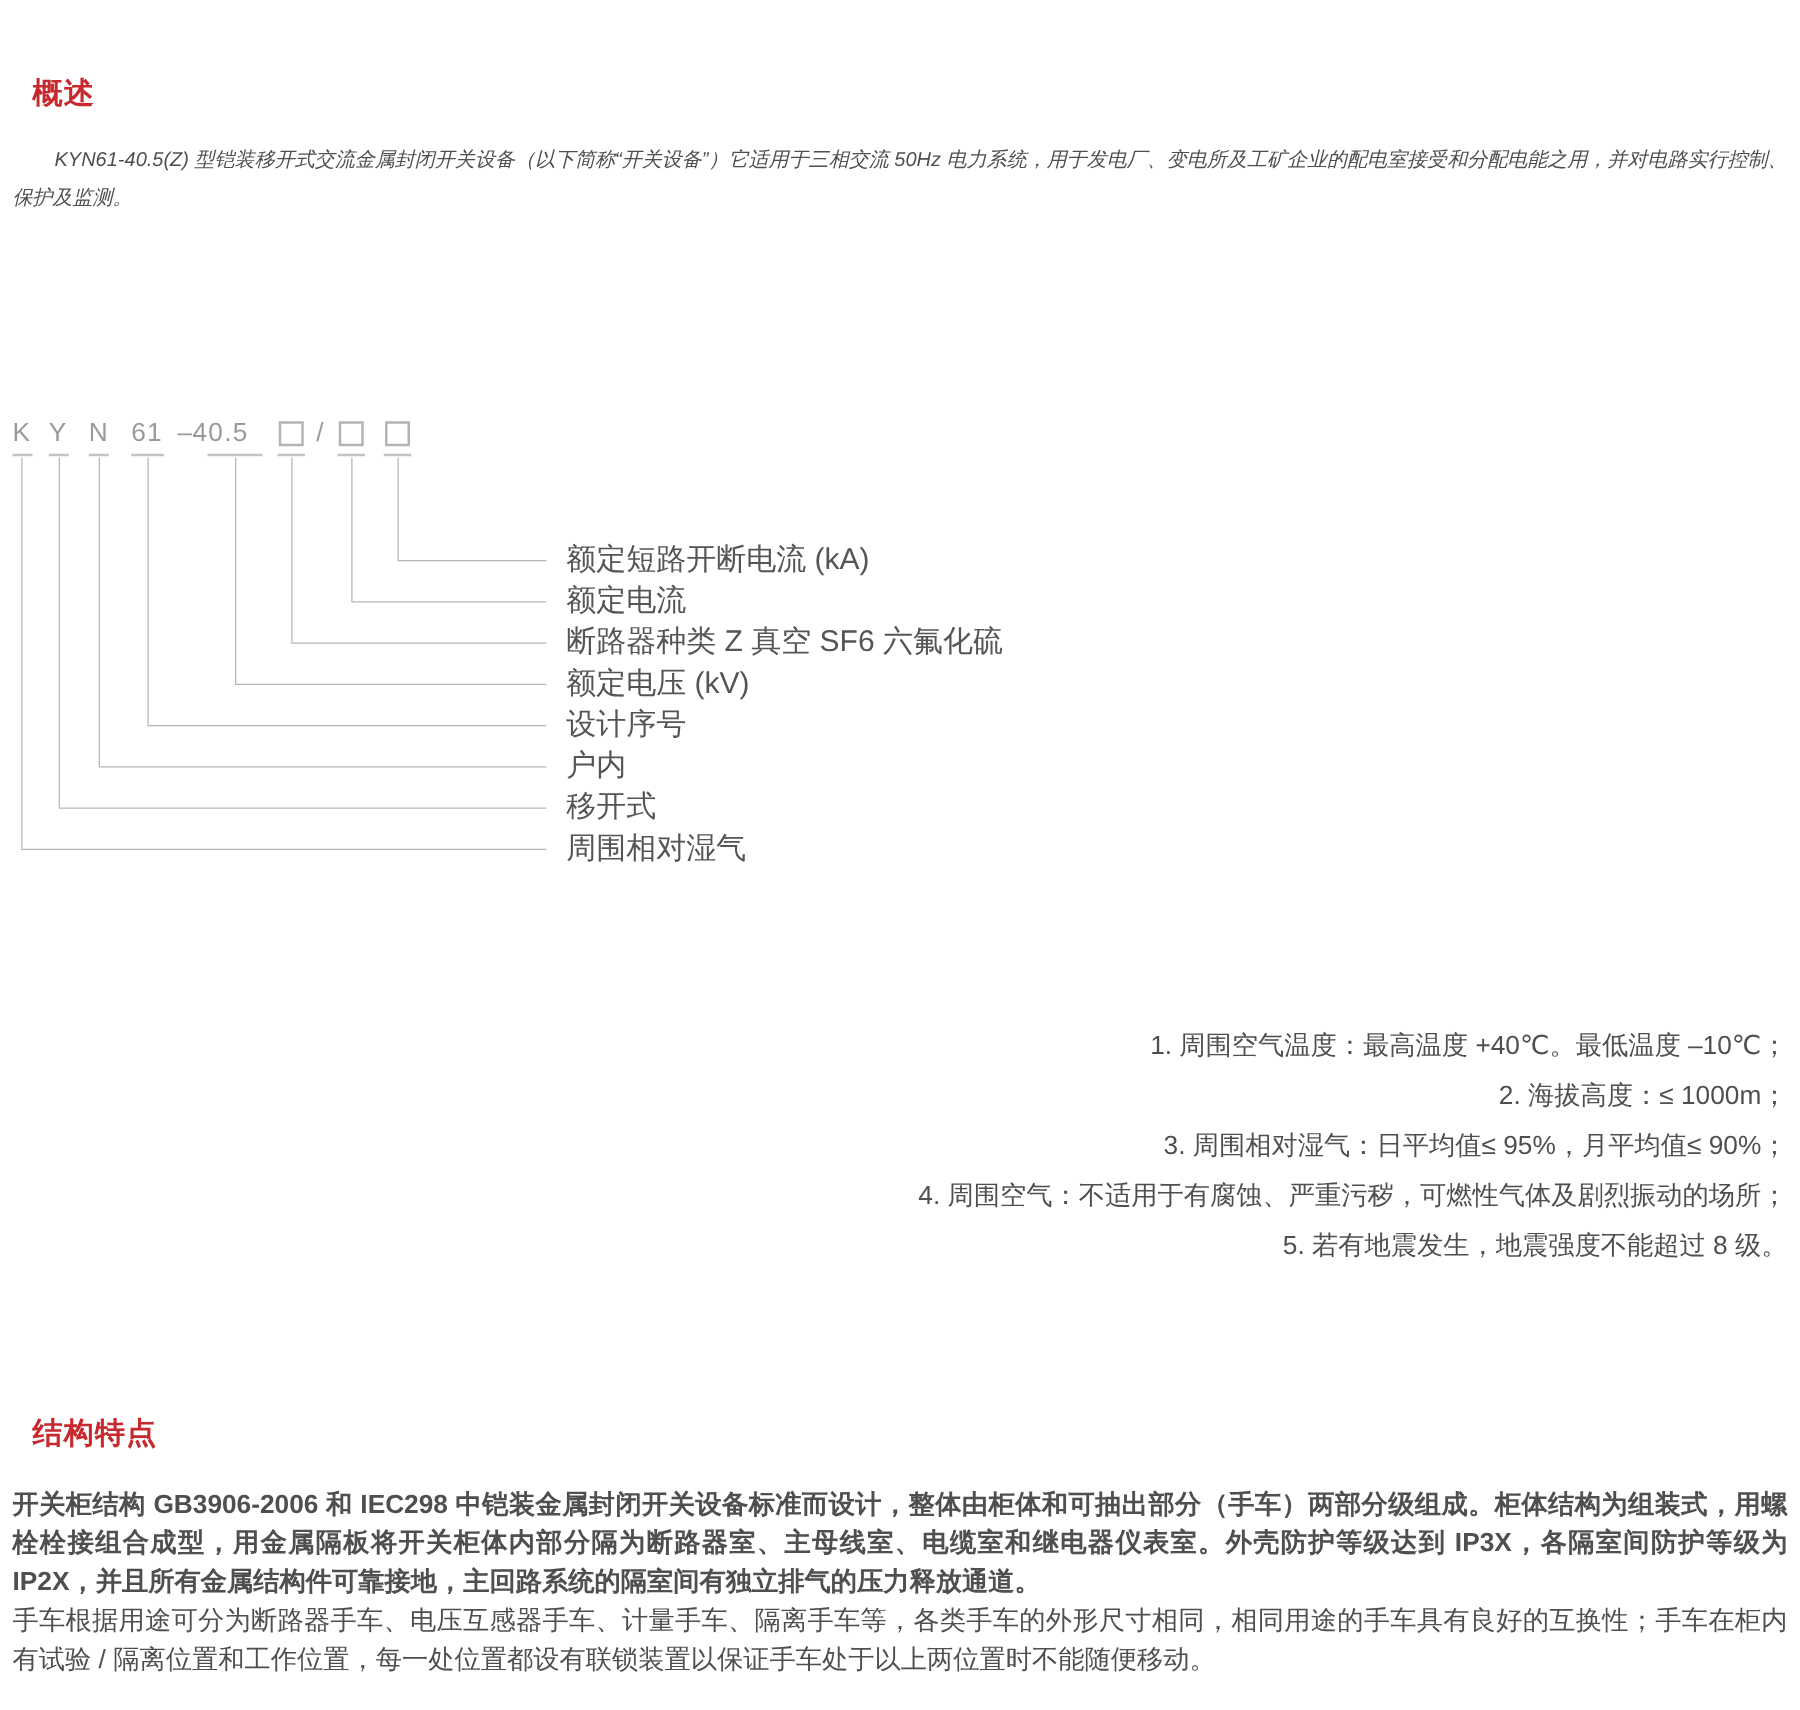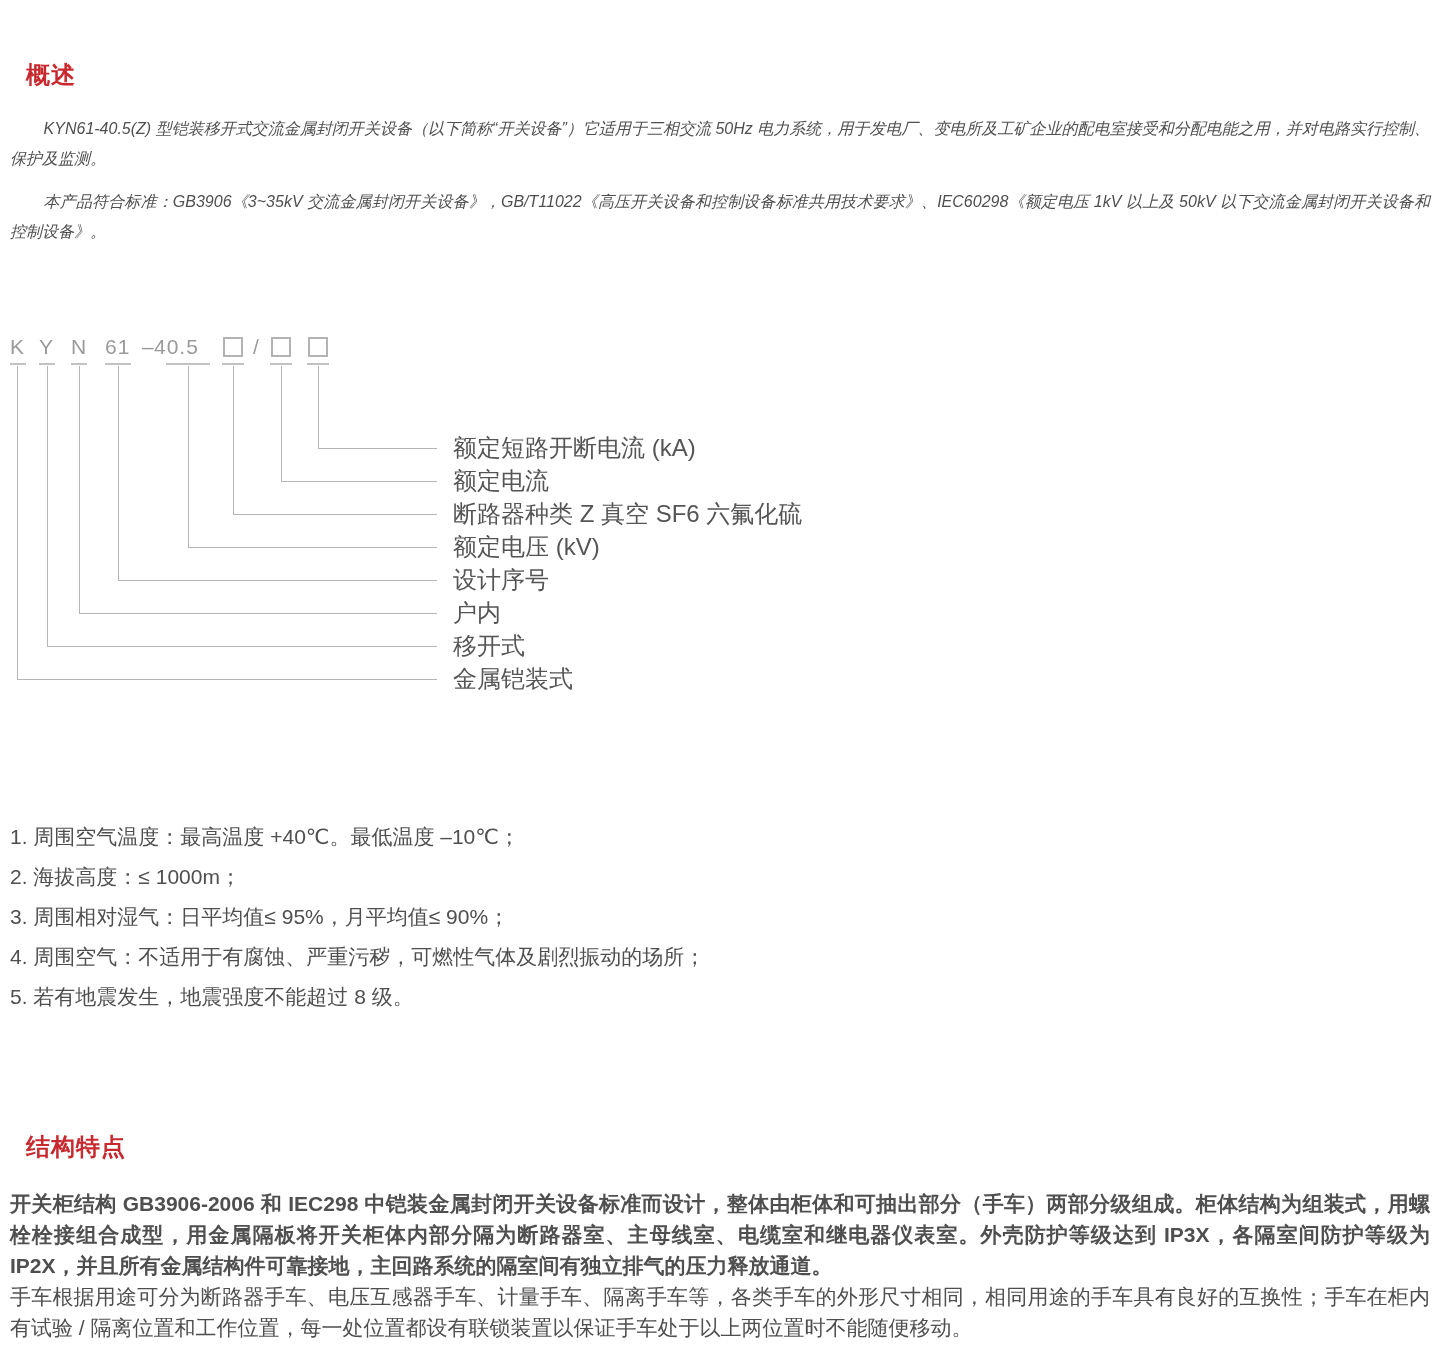--- a/index.html
+++ b/index.html
@@ -25,35 +25,34 @@
   .sym { position:absolute; top:0; font-size:21px; line-height:24px; color:#9a9a9a; letter-spacing:1px; }
   .ph-box { position:absolute; top:2px; width:16px; height:16px; border:2px solid #b3b3b3; background:#fff; }
   .tick { position:absolute; top:28px; height:2px; background:#c2c2c2; }
   .conn .v { position:absolute; left:var(--cx); top:31px; width:1px; height:calc(var(--ly) - 31px); background:#b5b5b5; }
   .conn .h { position:absolute; left:var(--cx); top:var(--ly); height:1px; width:calc(427px - var(--cx)); background:#b5b5b5; }
   .conn .lbl { position:absolute; left:443px; top:calc(var(--ly) - 13px); font-size:24px; line-height:26px; color:#555555; white-space:nowrap; }
 
   
   #sec-conditions { top:795px; }
   .cond-list { margin-top:22px; }
-  .cond-item { font-size:21px; line-height:40px; }
+  .cond-item { font-size:21px; line-height:40px;text-align:right; }
 
   
   #sec-structure { top:1116px; }
   .spara { margin:0; font-size:21px; line-height:31px; text-align:justify; text-indent:0; }
   #sec-structure .spara.first { margin-top:26px;font-weight:bold; }
   #sec-structure .spara.second { }
 </style>
 </head>
 <body>
 
 <section id="sec-overview">
   <h2 class="sec-head">概述</h2>
   <p class="para first">KYN61-40.5(Z) 型铠装移开式交流金属封闭开关设备（以下简称“开关设备”）它适用于三相交流 50Hz 电力系统，用于发电厂、变电所及工矿企业的配电室接受和分配电能之用，并对电路实行控制、保护及监测。</p>
-  <p class="para second">本产品符合标准：GB3906《3~35kV 交流金属封闭开关设备》，GB/T11022《高压开关设备和控制设备标准共用技术要求》、IEC60298《额定电压 1kV 以上及 50kV 以下交流金属封闭开关设备和控制设备》。</p>
 </section>
 
 <section id="sec-model">
 
   <div class="diagram">
 
     <span class="sym" style="left:0">K</span>
     <span class="sym" style="left:29px">Y</span>
     <span class="sym" style="left:61px">N</span>
     <span class="sym" style="left:95px">61</span>
@@ -104,21 +103,21 @@
       <span class="lbl">户内</span>
     </div>
     <div class="conn" style="--cx:37px; --ly:311px">
       <i class="v"></i>
         <i class="h"></i>
       <span class="lbl">移开式</span>
     </div>
     <div class="conn" style="--cx:7px; --ly:344px">
       <i class="v"></i>
         <i class="h"></i>
-      <span class="lbl">金属铠装式</span>
+      <span class="lbl">周围相对湿气</span>
     </div>
   </div>
 </section>
 
 <section id="sec-conditions">
   <div class="cond-list">
     <div class="cond-item">1. 周围空气温度：最高温度 +40℃。最低温度 –10℃；</div>
     <div class="cond-item">2. 海拔高度：≤ 1000m；</div>
     <div class="cond-item">3. 周围相对湿气：日平均值≤ 95%，月平均值≤ 90%；</div>
     <div class="cond-item">4. 周围空气：不适用于有腐蚀、严重污秽，可燃性气体及剧烈振动的场所；</div>

